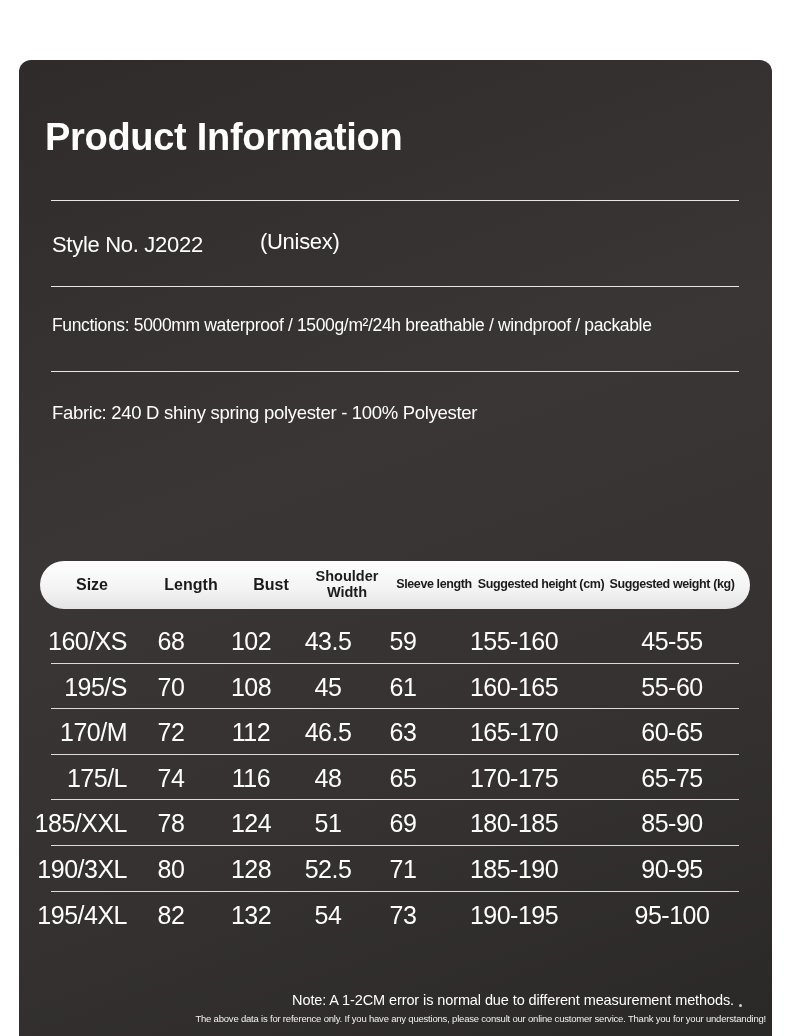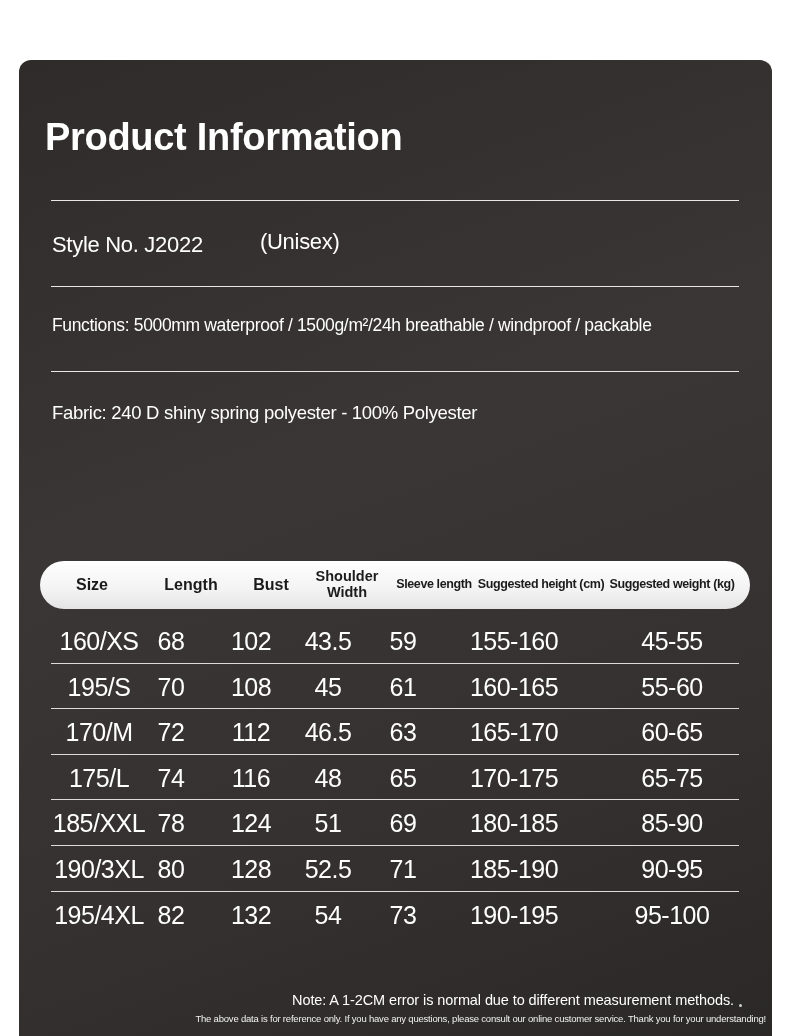--- a/index.html
+++ b/index.html
@@ -59,21 +59,21 @@
       position: relative; height: 45.6px;
     }
     .row .sep {
       position: absolute; left: 32px; width: 688px; bottom: 0; height: 1px; background: #dcdada;
     }
     .row:last-child .sep { display: none; }
     .cell {
       position: absolute; top: 7px; font-size: 25px; line-height: 32px; text-align: center; white-space: nowrap;
       letter-spacing: -0.5px;
     }
-    .c-size { left: 28px; width: 104px; }
+    .c-size { left: 4px; width: 104px; text-align: right; }
     .c-length { left: 128px; width: 48px; }
     .c-bust { left: 203px; width: 58px; }
     .c-shoulder { left: 275px; width: 68px; }
     .c-sleeve { left: 360px; width: 48px; }
     .c-height { left: 440px; width: 110px; }
     .c-weight { left: 600px; width: 106px; }
 
     .note {
       position: absolute; right: 38px; top: 933px; font-size: 14.5px; line-height: 1; white-space: nowrap;
       letter-spacing: -0.1px;

